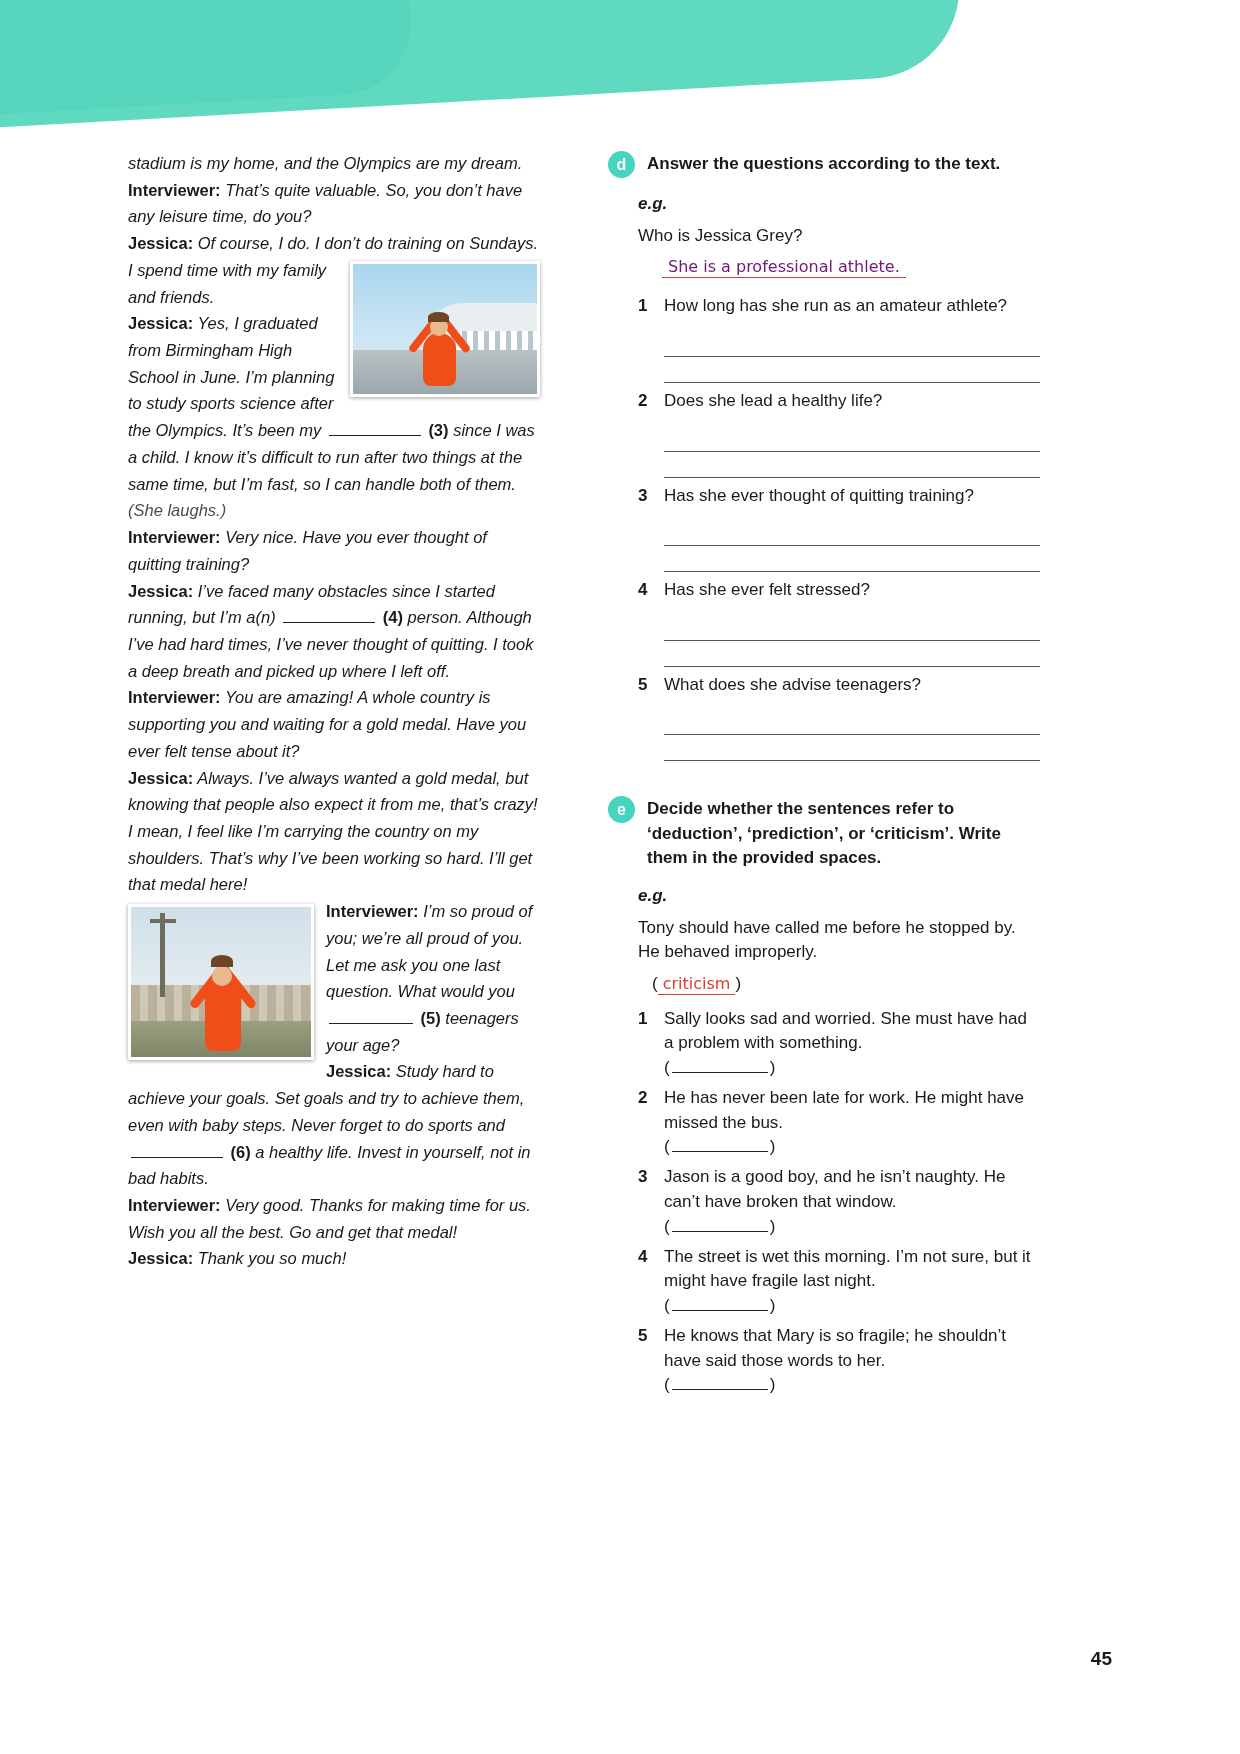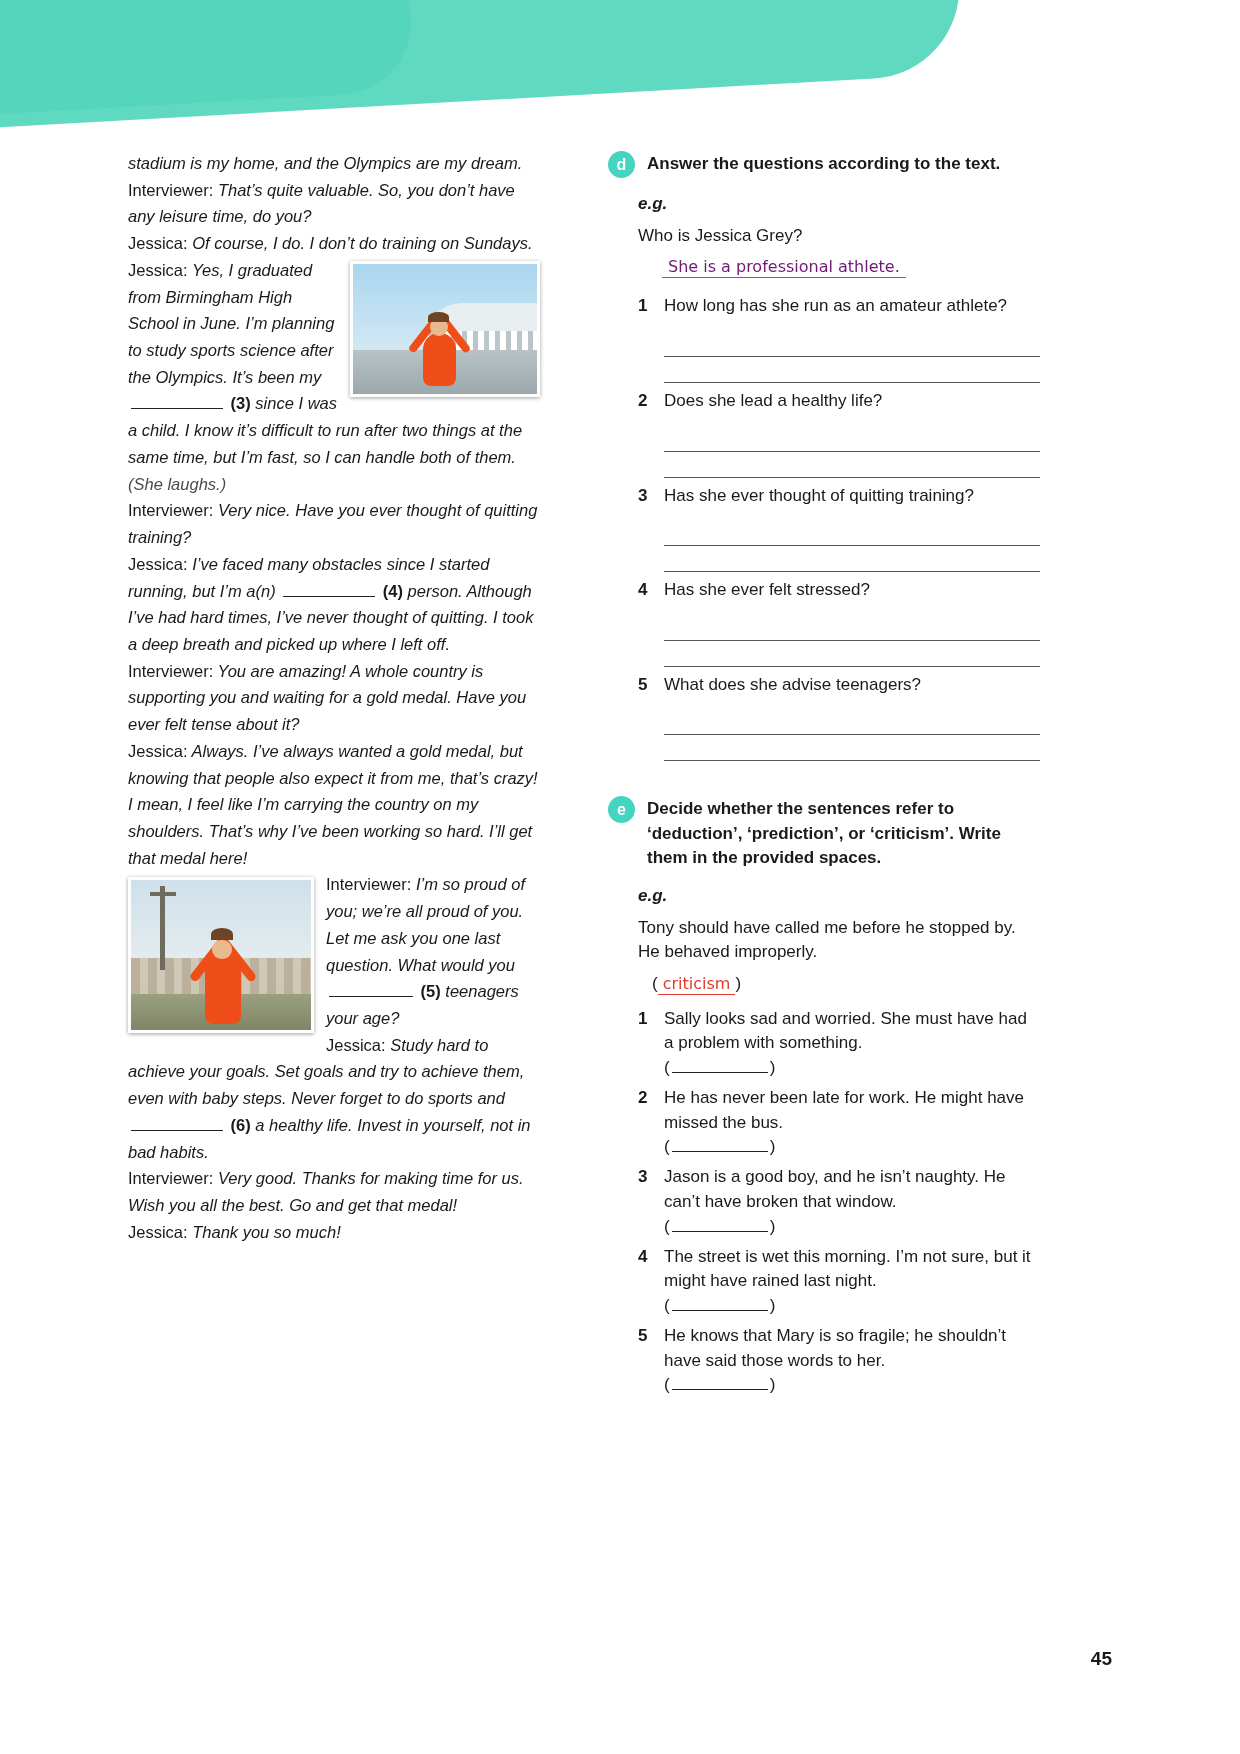--- a/index.html
+++ b/index.html
@@ -53,21 +53,21 @@
   .col-right { position: absolute; left: 608px;  top: 150px; width: 432px; }
 
   
   .transcript {
     font-size: 16.5px;
     line-height: 1.62;
     font-style: italic;
     text-align: left;
   }
   .transcript p { margin: 0; }
-  .speaker { font-style: normal; font-weight: normal; }
+  .speaker { font-style: normal; font-weight: bold; }
   .num { font-style: normal; font-weight: bold; }
   .paren-note { color: #4b4b4b; margin-top: 38px; }
   .blank-inline {
     display: inline-block;
     width: 92px;
     border-bottom: 1.3px solid #222;
     height: 14px;
     margin: 0 3px;
     vertical-align: baseline;
   }
@@ -232,20 +232,23 @@
             </div>
           <div class="ph-armR">
               <div class="ph-handR"></div>
             </div>
           <div class="ph-body"></div>
           <div class="ph-head"></div>
           <div class="ph-hair"></div>
         </div>
       </div>
 
+      <p>
+        <span>I spend time with my family and friends.</span>
+      </p>
 
 
       <p>
         <span class="speaker">Jessica:</span>
         <span>Yes, I graduated from Birmingham High School in June. I’m planning to study sports science after the Olympics. It’s been my</span>
         <span class="blank-inline"></span>
         <span class="num">(3)</span>
         <span>since I was a child. I know it’s difficult to run after two things at the same time, but I’m fast, so I can handle both of them.</span>
         <span class="paren-note">(She laughs.)</span>
       </p>
@@ -430,21 +433,21 @@
           <div class="e-row">
             <span class="q-num">3</span>
             <span class="q-text">Jason is a good boy, and he isn’t naughty. He can’t have broken that window.</span>
           </div>
           <div class="e-blank">(<span class="inner"></span>)</div>
         </div>
 
         <div class="e-item">
           <div class="e-row">
             <span class="q-num">4</span>
-            <span class="q-text">The street is wet this morning. I’m not sure, but it might have rained last night.</span>
+            <span class="q-text">The street is wet this morning. I’m not sure, but it might have fragile last night.</span>
           </div>
           <div class="e-blank">(<span class="inner"></span>)</div>
         </div>
 
         <div class="e-item">
           <div class="e-row">
             <span class="q-num">5</span>
             <span class="q-text">He knows that Mary is so fragile; he shouldn’t have said those words to her.</span>
           </div>
           <div class="e-blank">(<span class="inner"></span>)</div>

